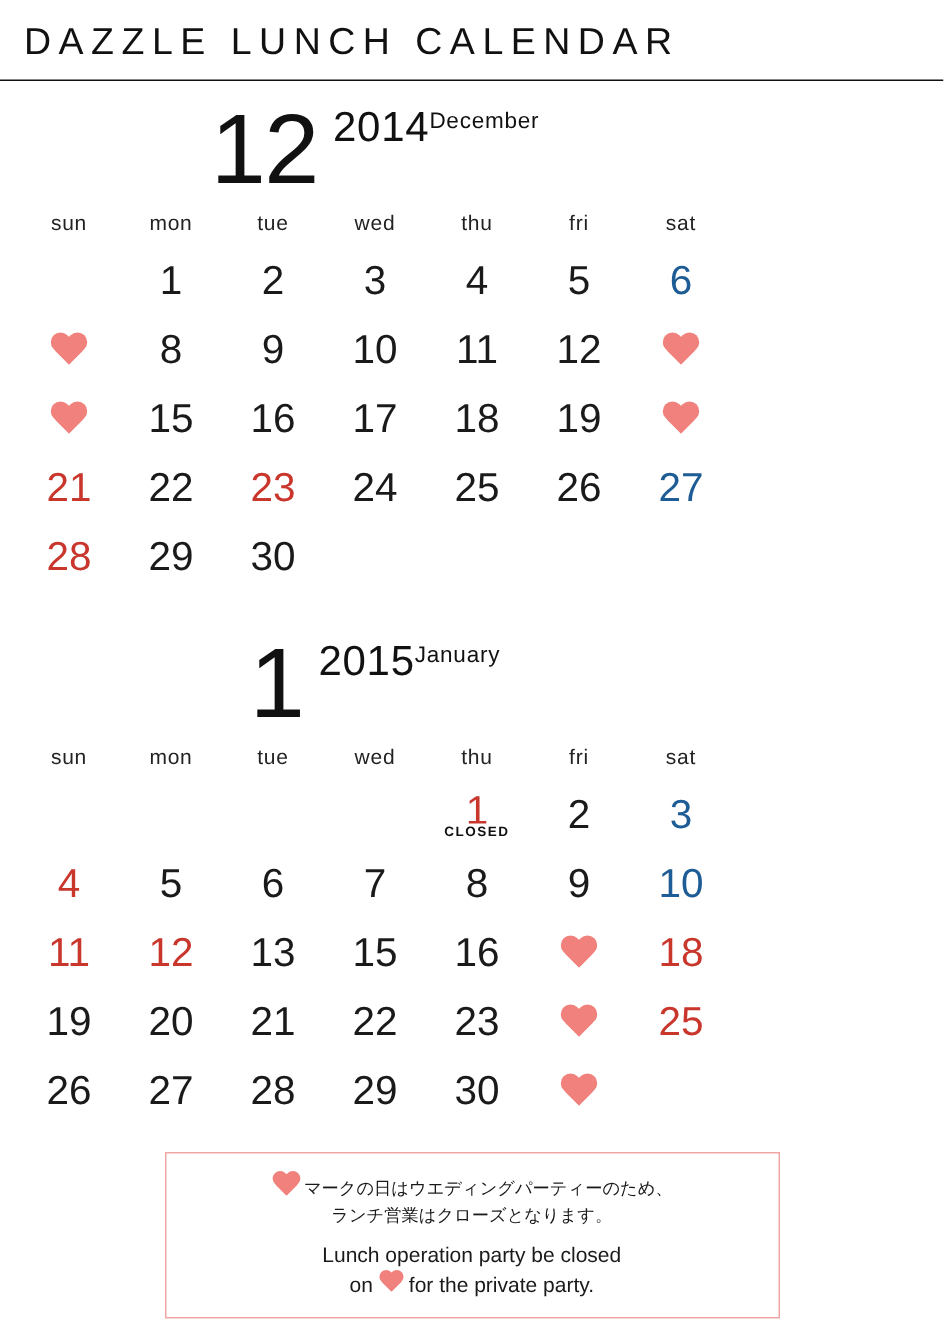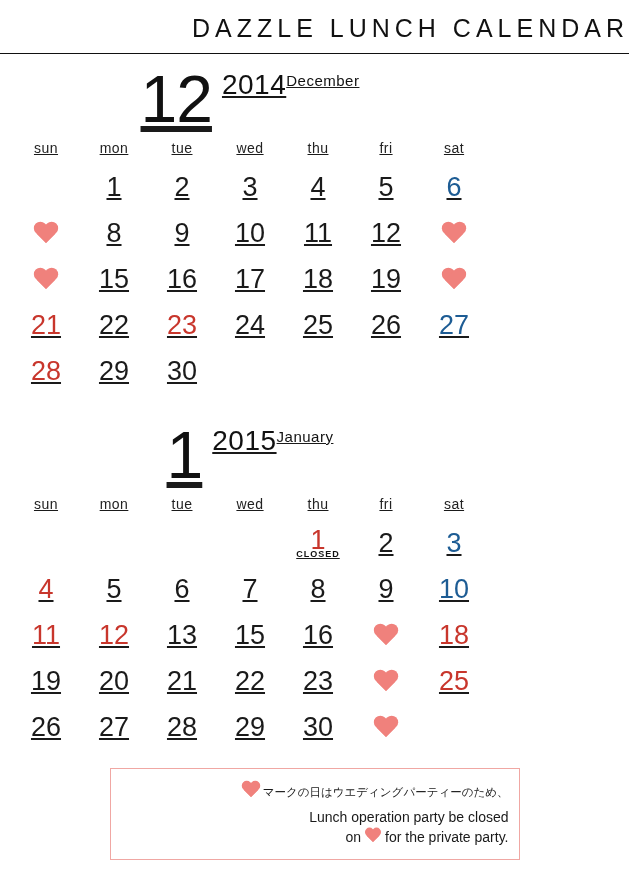--- a/index.html
+++ b/index.html
@@ -12,38 +12,38 @@
     width: 629px;
     height: 891px;
     position: relative;
     font-family: "Liberation Sans", sans-serif;
     color: #1a1a1a;
     overflow: hidden;
   }
 
   
   .page-title {
-    text-align: right;
+    text-align: left;
     font-family: "Liberation Sans", sans-serif;
     font-size: 25px;
     letter-spacing: 5px;
     font-weight: 400;
     color: #111111;
     padding-top: 14px;
-    padding-left: 6px;
+    padding-left: 16px;
   }
   .title-rule {
     width: 100%;
     height: 1px;
     background: #111111;
     margin-top: 10px;
   }
 
   
-  .month-block { width: 500px; text-decoration: underline; }
+  .month-block { width: 500px; }
   .month-head {
     display: flex;
     align-items: flex-start;
     justify-content: center;
     height: 62px;
   }
   .month-num {
     font-family: "Liberation Sans", sans-serif;
     font-weight: 300;
     font-size: 66px;
@@ -158,21 +158,21 @@
     color: #111;
     margin-top: 1px;
   }
 
   
   .note-box {
     width: 410px;
     margin: 0 auto;
     border: 1px solid #f0a7a3;
     padding: 12px 10px 12px 10px;
-    text-align: right;
+    text-align: center;
   }
   .note-jp {
     font-size: 11.5px;
     line-height: 18px;
     color: #1a1a1a;
     font-family: "Liberation Sans", sans-serif;
   }
   .note-jp .heart-inline {
     vertical-align: -3px;
     margin-right: 2px;
@@ -351,20 +351,21 @@
           <span class="heart"></span>
         </div>
       </div>
   </div>
 
   <div class="spacer-20"></div>
 
   <div class="note-box">
     <div class="note-jp">
       <span class="heart heart-inline"></span><span>マークの日はウエディングパーティーのため、</span><br>
+      <span>ランチ営業はクローズとなります。</span>
     </div>
     <div class="note-en">
       <span>Lunch operation party be closed</span><br>
       <span>on</span><span class="heart-inline"></span><span>for the private  party.</span>
     </div>
   </div>
 
 </div>
 
 </body></html>

